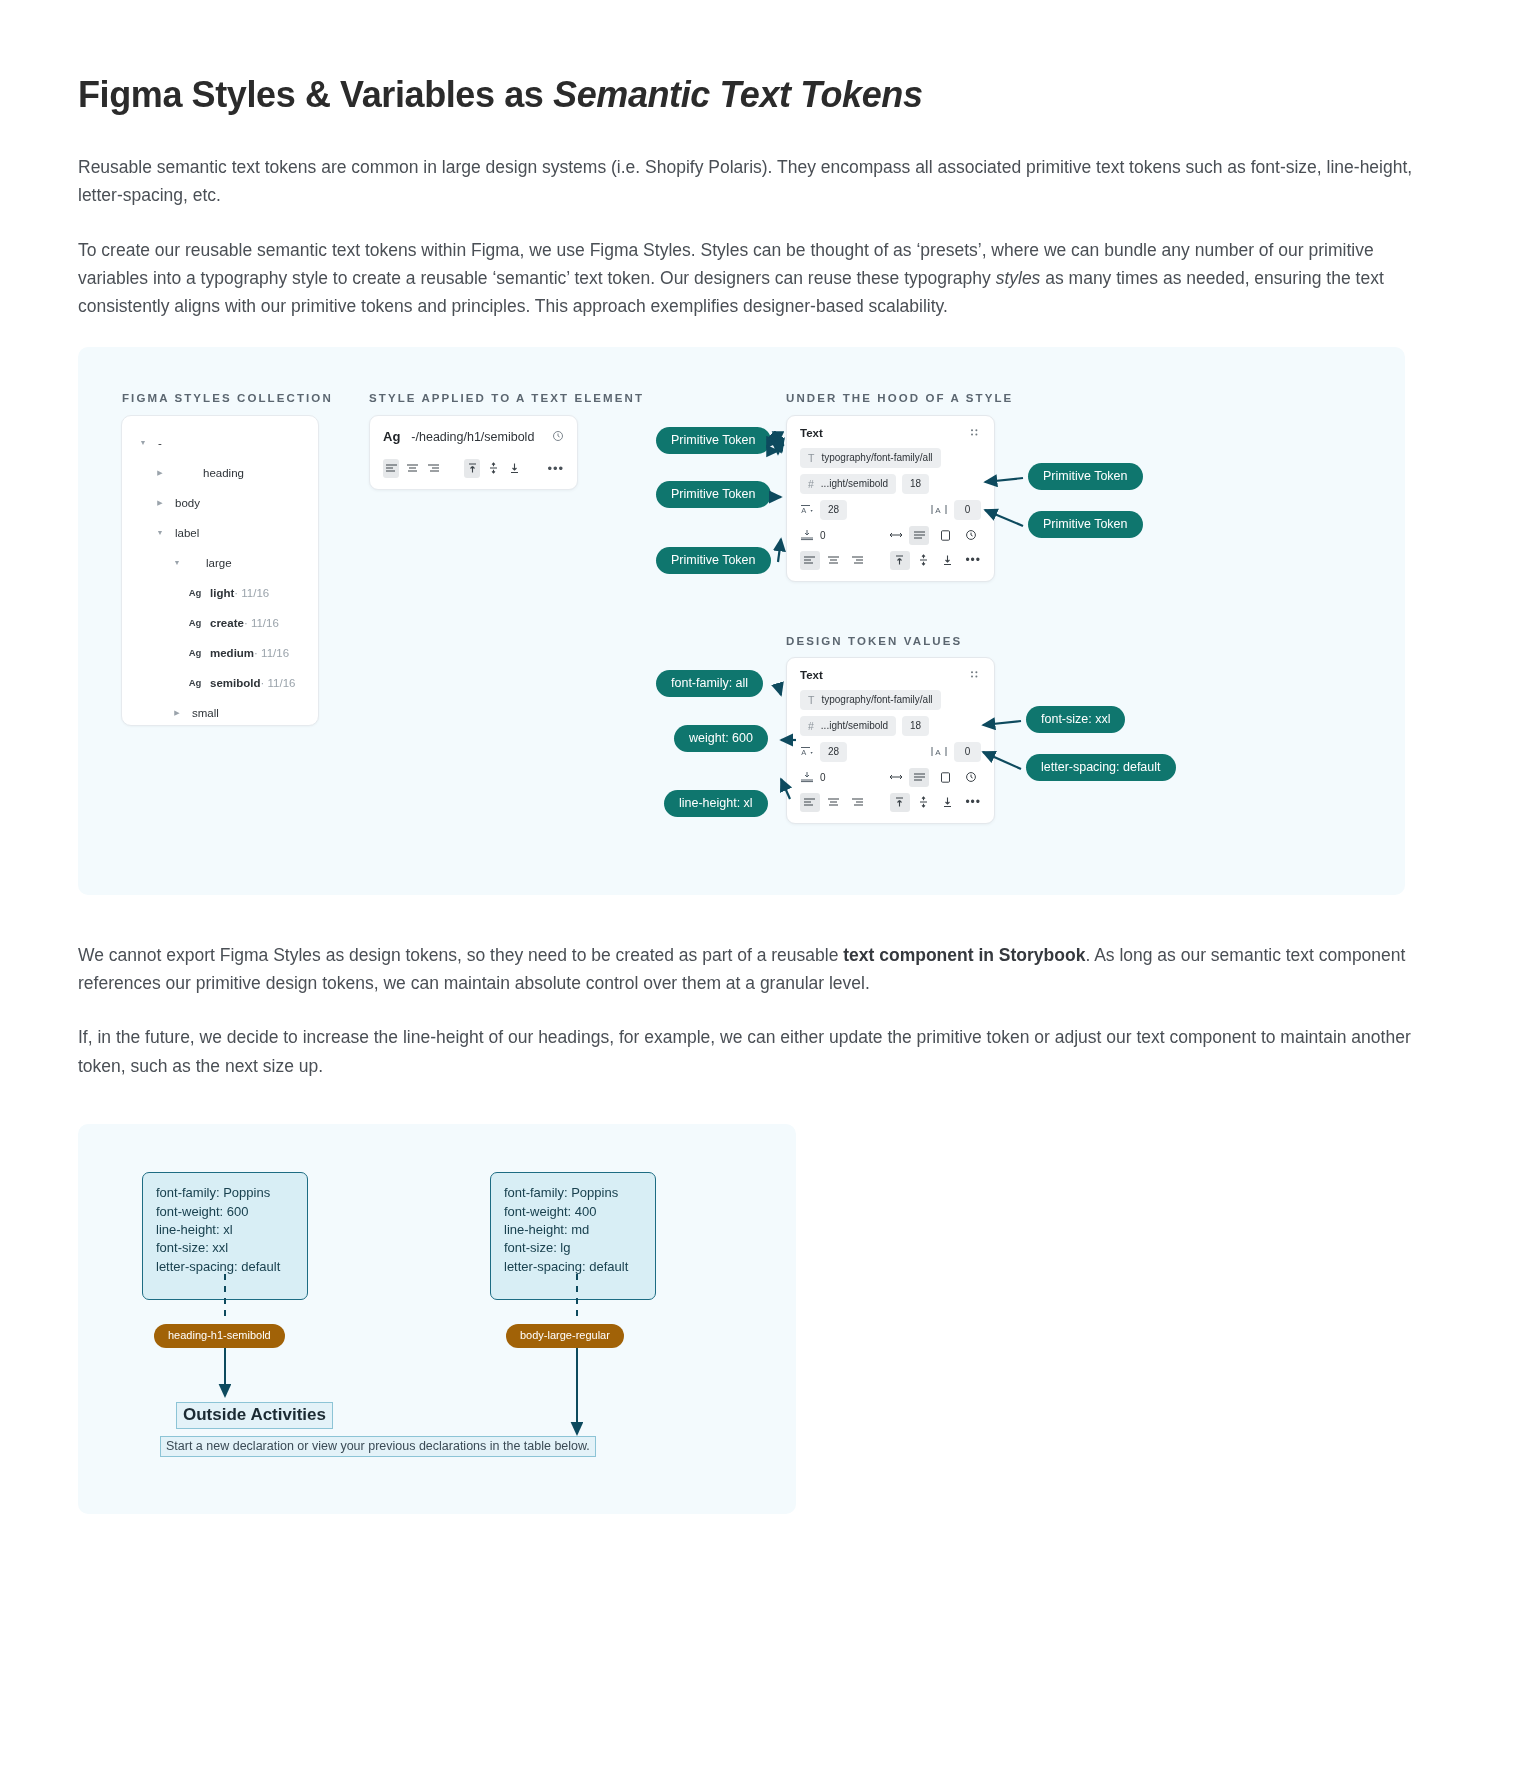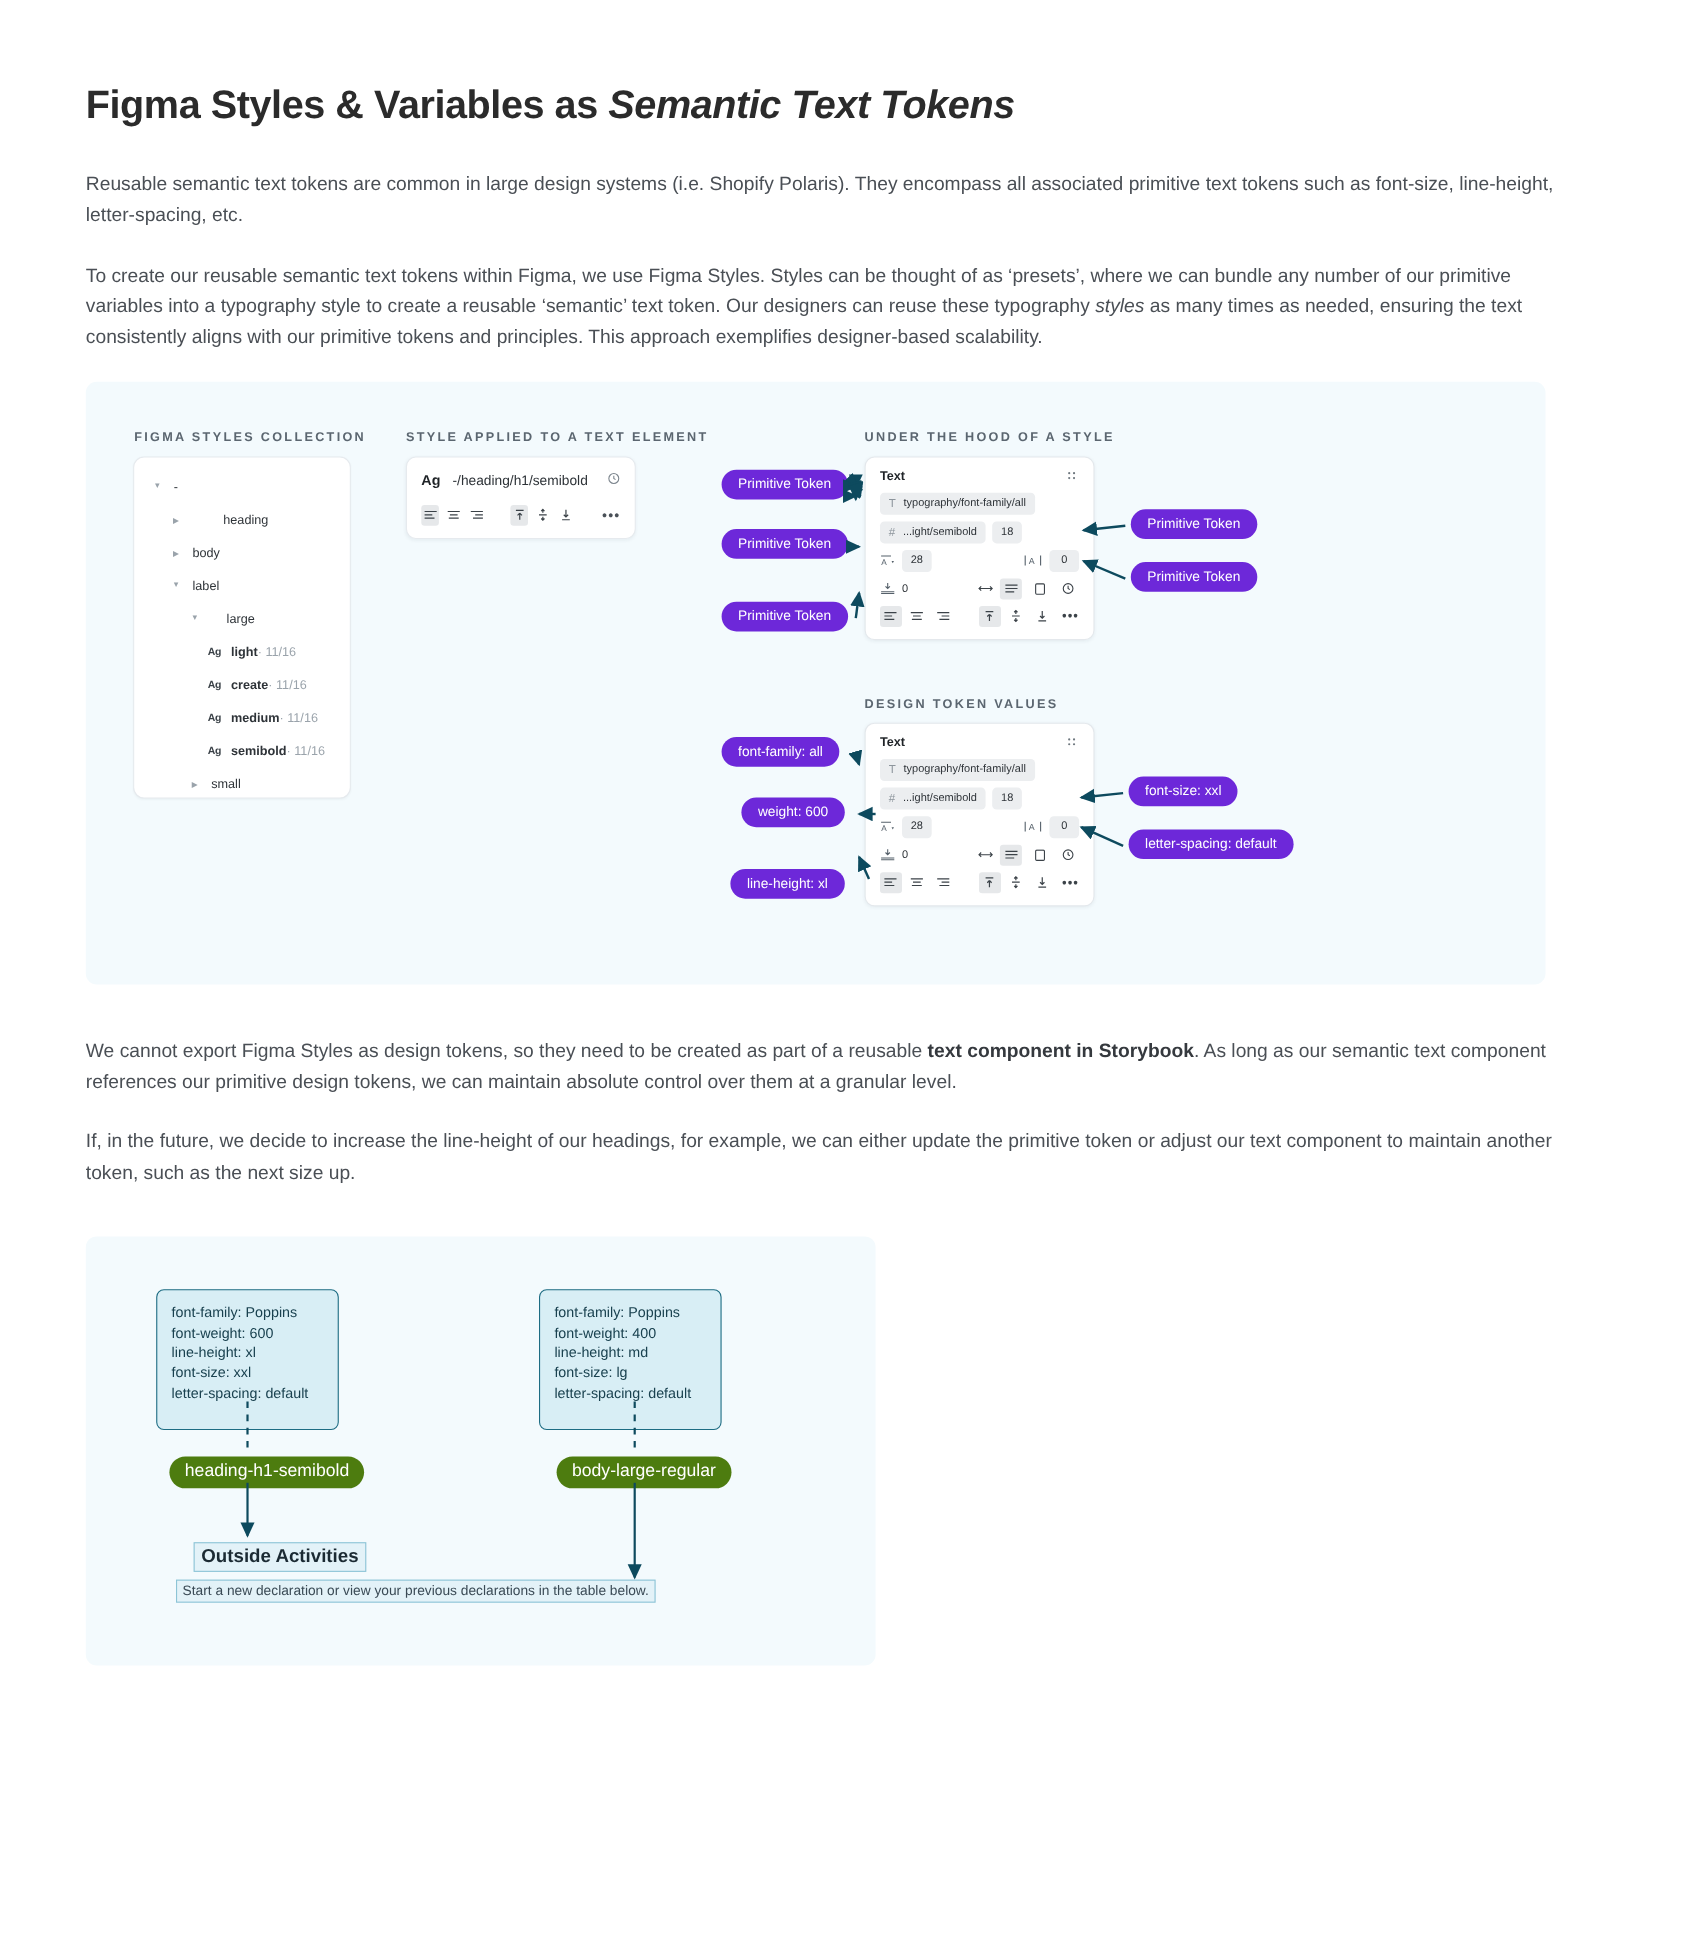--- a/index.html
+++ b/index.html
@@ -140,21 +140,21 @@
   .fval { font-size: 10px; color: #2e3338; }
   .ficon { color: #3b4248; display: inline-flex; align-items: center; justify-content: center; }
   .ficon.box { width: 20px; height: 19px; border-radius:3px; }
   .ficon.on { background: #e6e8ea; }
   .frow.tight { gap: 4px; }
   .spacer { flex: 1; }
 
   
   .pill {
     position: absolute;
-    background: #6d28d9;
+    background: #0f766e;
     color: #ffffff;
     border-radius: 20px;
     font-size: 12.5px;
     padding: 7px 15px 8px 15px;
     white-space: nowrap;
     line-height: 1;
   }
 
   svg.conn { position: absolute; left: 0; top: 0; overflow: visible; pointer-events: none; }
 
@@ -173,24 +173,24 @@
     border: 1px solid #1d6c83;
     border-radius: 7px;
     padding: 11px 13px 23px 13px;
     font-size: 13px;
     line-height: 1.42;
     color: #19414f;
     white-space: pre-line;
   }
   .npill {
     position: absolute;
-    background: #4d7c0f;
+    background: #a16207;
     color: #fff;
     border-radius: 18px;
-    font-size: 16px;
+    font-size: 11px;
     padding: 6px 14px 7px 14px;
     line-height: 1;
     white-space: nowrap;
   }
   .outtitle {
     position: absolute;
     font-size: 17px;
     font-weight: 700;
     color: #1b2a33;
     background: #e3f2f8;

